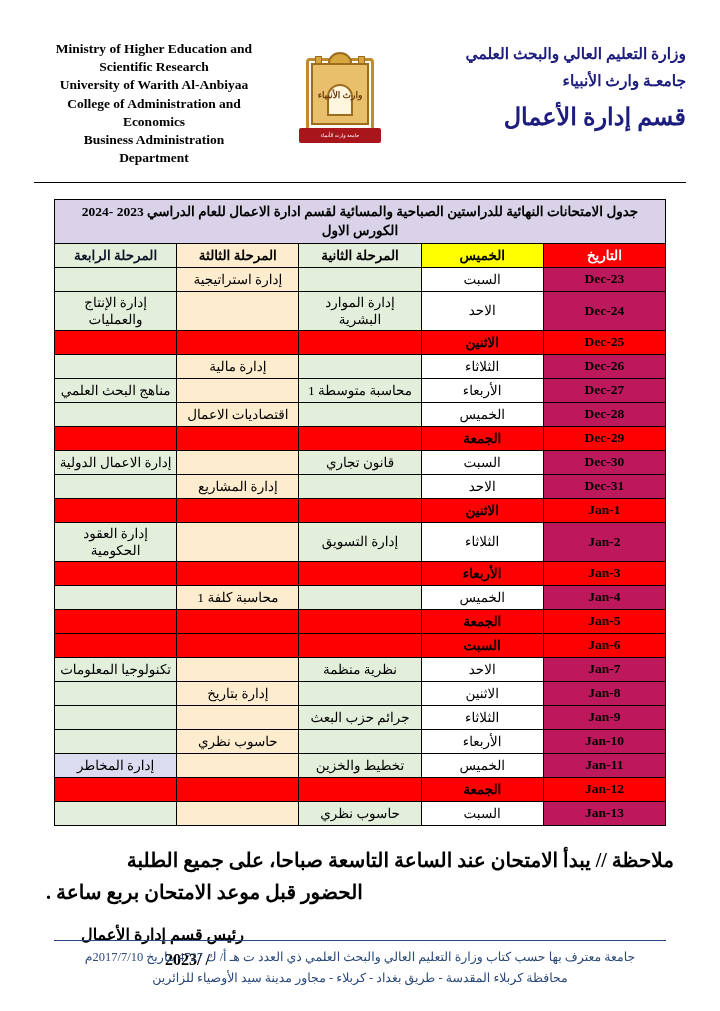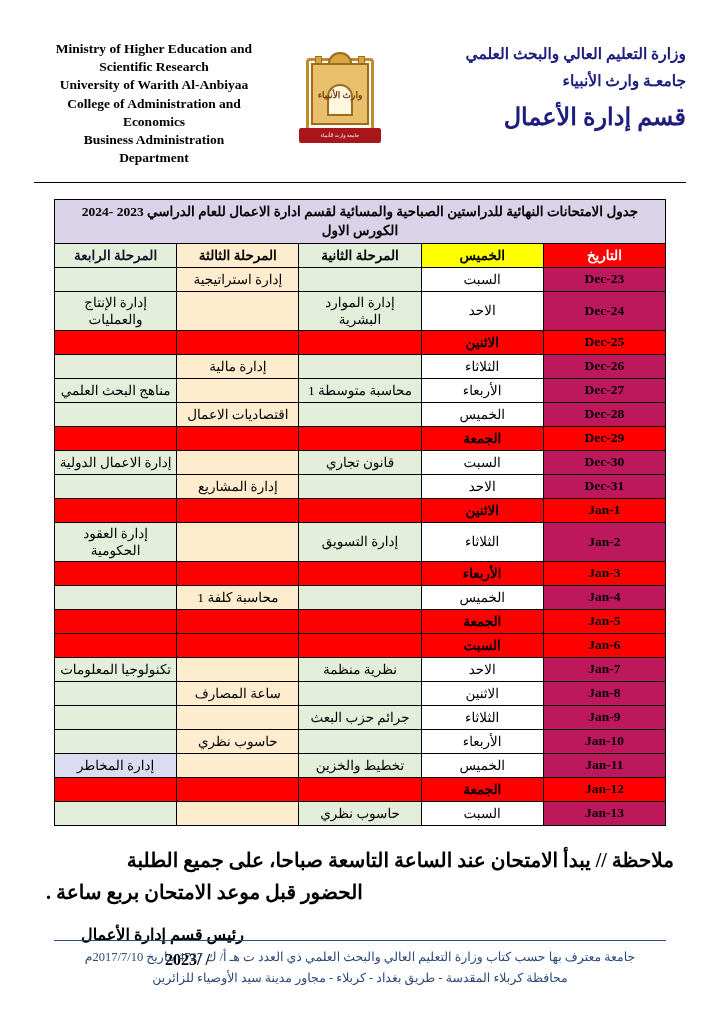--- a/index.html
+++ b/index.html
@@ -385,21 +385,21 @@
             <td class="date">7-Jan</td>
             <td class="day">الاحد</td>
             <td class="s2">نظرية منظمة</td>
             <td class="s3 empty"></td>
             <td class="s4">تكنولوجيا المعلومات</td>
           </tr>
           <tr>
             <td class="date">8-Jan</td>
             <td class="day">الاثنين</td>
             <td class="s2 empty"></td>
-            <td class="s3">ساعة المصارف</td>
+            <td class="s3">إدارة بتاريخ</td>
             <td class="s4 empty"></td>
           </tr>
           <tr>
             <td class="date">9-Jan</td>
             <td class="day">الثلاثاء</td>
             <td class="s2">جرائم حزب البعث</td>
             <td class="s3 empty"></td>
             <td class="s4 empty"></td>
           </tr>
           <tr>

